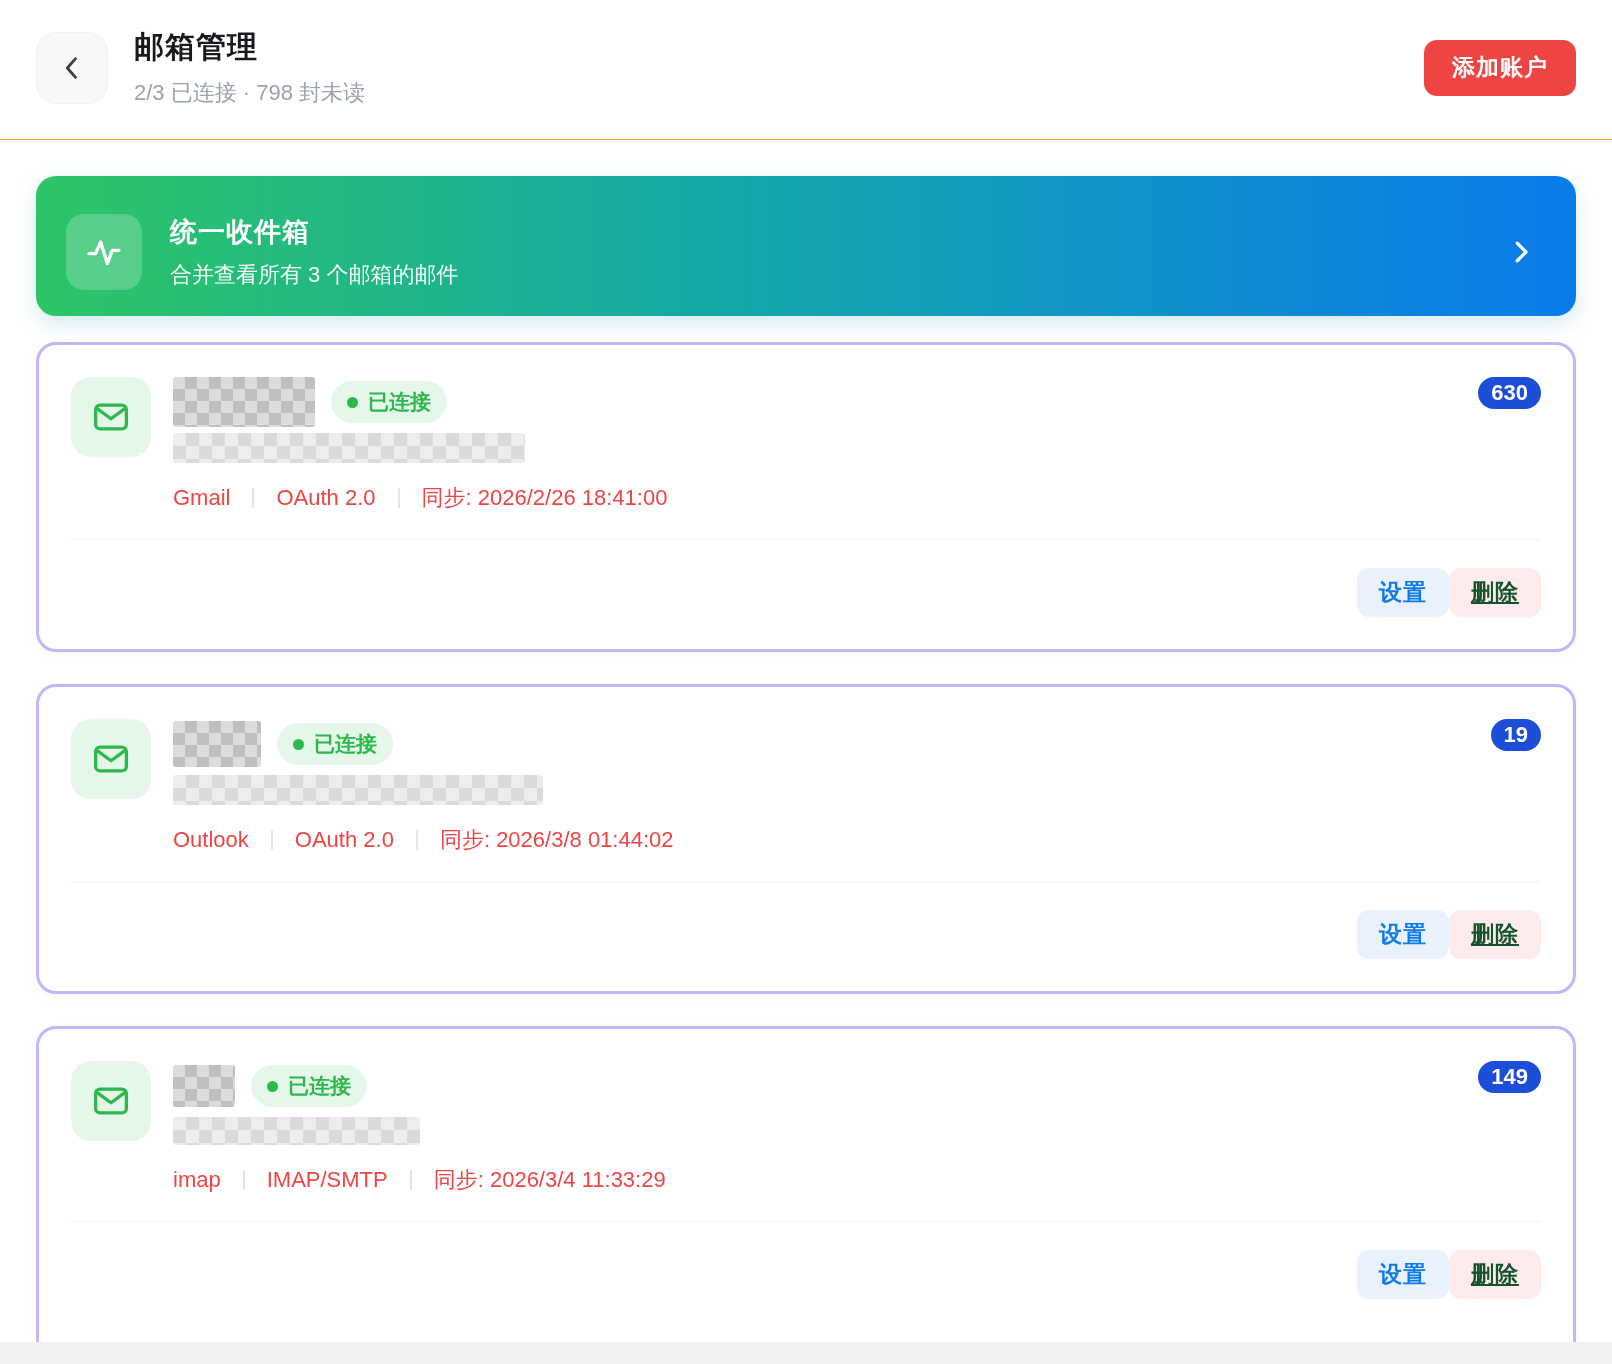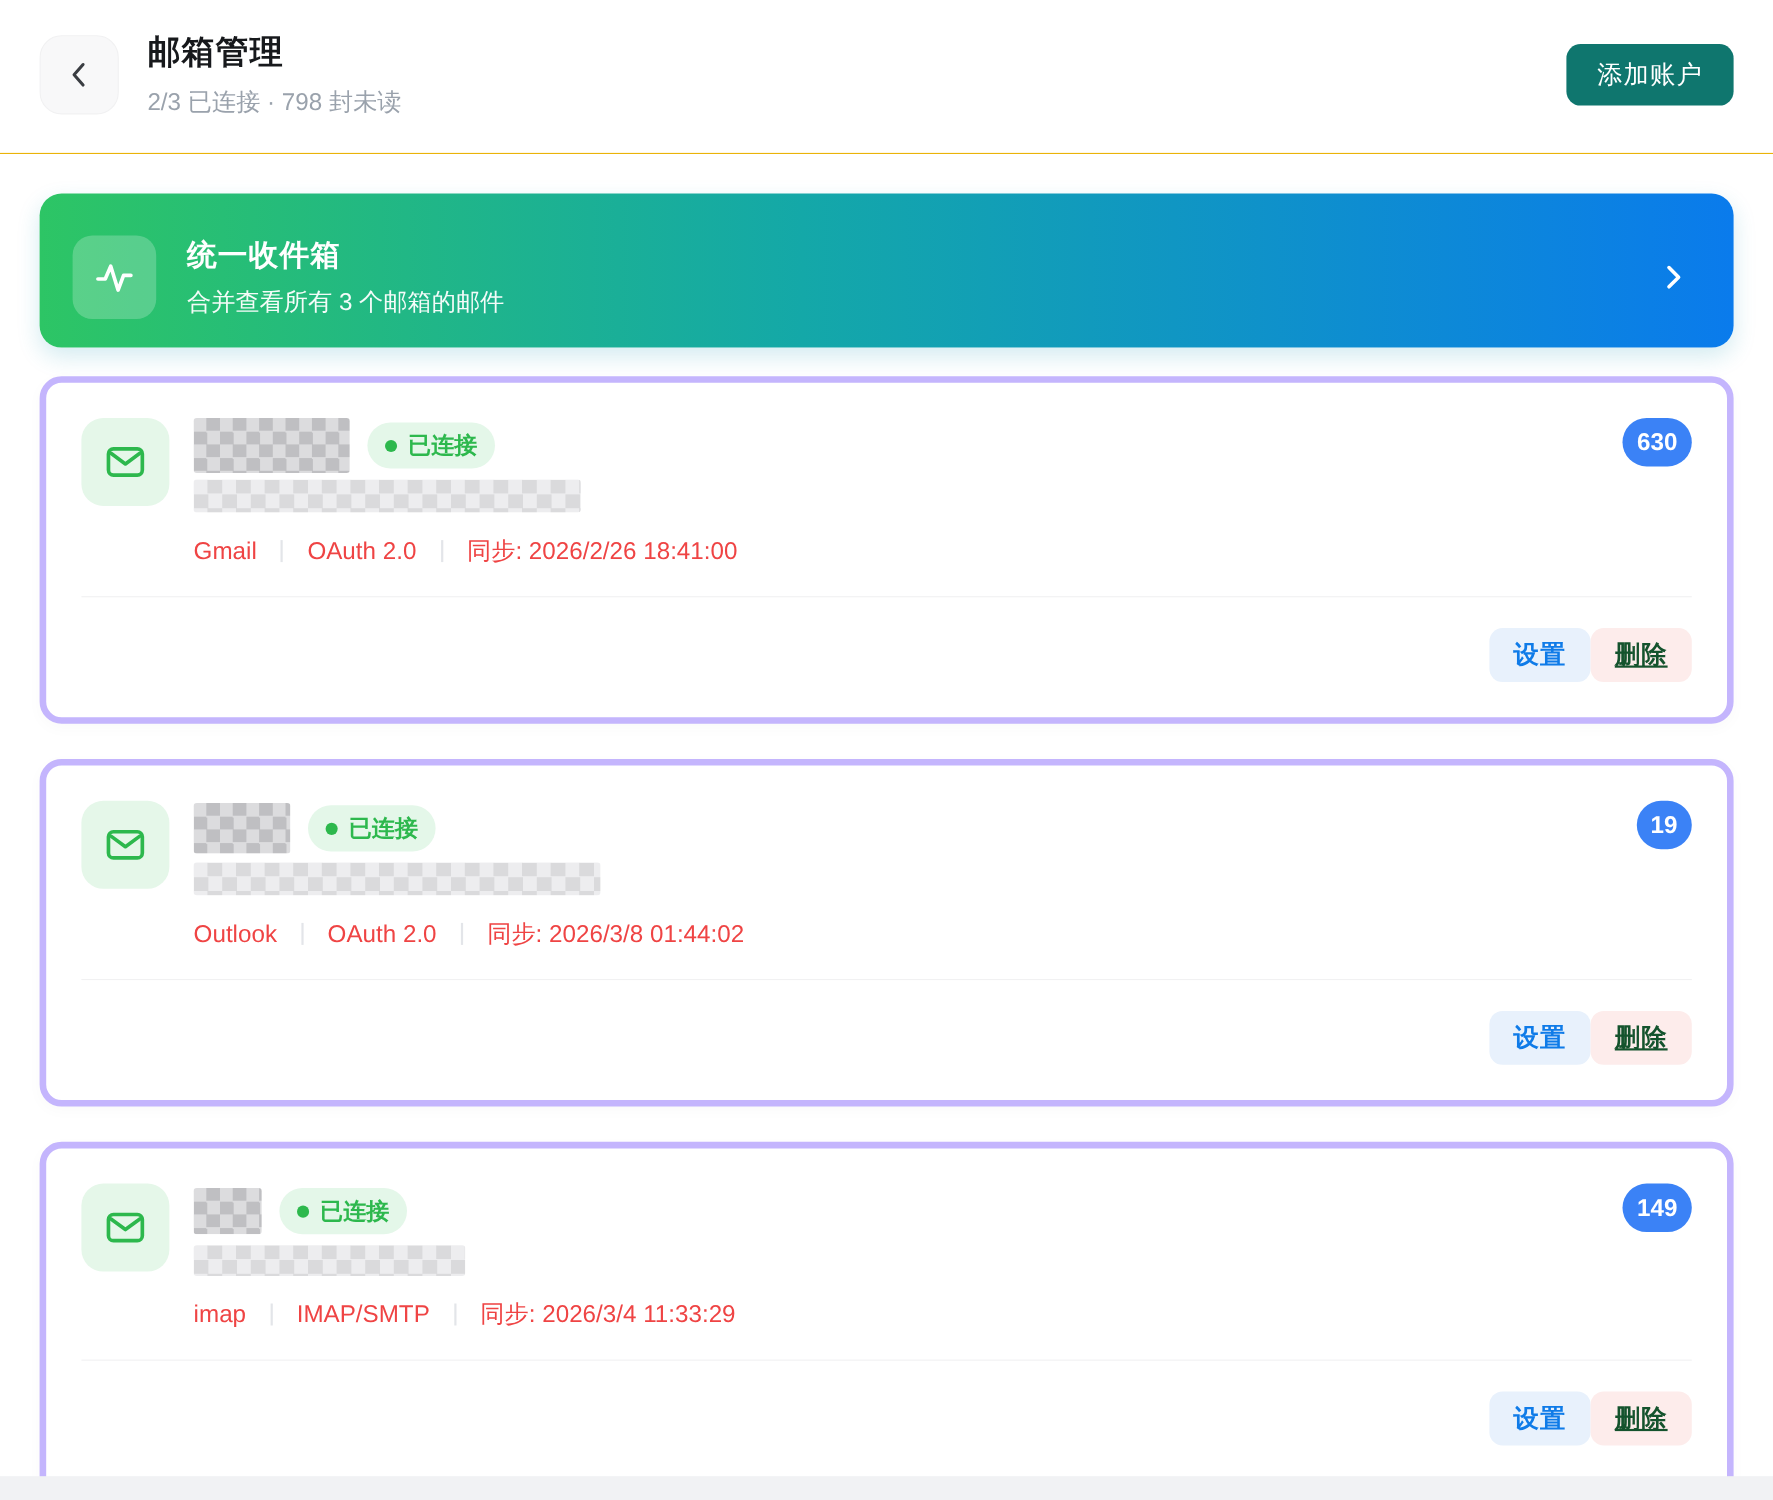--- a/index.html
+++ b/index.html
@@ -7,53 +7,53 @@
     font-family:"Liberation Sans","DejaVu Sans",sans-serif; color:#17191c; overflow:hidden; }
 
   
   .header { display:flex; align-items:center; padding:30px 36px 34px 36px; background:#fff;
     border-bottom:1px solid #eab308; height:140px; }
   .back-btn { width:72px; height:72px; border-radius:20px; background:#f8f8f9; border:1px solid #f1f1f2;
     display:flex; align-items:center; justify-content:center; cursor:pointer; flex:0 0 auto; }
   .head-text { margin-left:26px; flex:1; }
   .page-title { font-size:30px; font-weight:700; letter-spacing:1px; }
   .page-subtitle { font-size:22px; color:#9aa2ac; margin-top:10px; }
-  .add-btn { background:#0f766e; color:#fff; font-size:23px; font-weight:400; border:none;
+  .add-btn { background:#ef4444; color:#fff; font-size:23px; font-weight:700; border:none;
     border-radius:13px; padding:0 28px; height:56px; cursor:pointer; letter-spacing:1px; }
 
   
   .main { padding:36px 36px 0 36px; }
 
   
   .banner { height:140px; border-radius:20px; background:linear-gradient(90deg,#2dc565 0%,#14a8a8 45%,#0a7bec 100%);
     display:flex; align-items:center; padding:12px 40px 0 30px; cursor:pointer;
     box-shadow:0 8px 20px rgba(20,150,180,0.18); }
   .banner-iconbox { width:76px; height:76px; border-radius:18px; background:rgba(255,255,255,0.22);
     display:flex; align-items:center; justify-content:center; flex:0 0 auto; }
   .banner-text { margin-left:28px; flex:1; }
   .banner-title { color:#fff; font-size:27px; font-weight:700; letter-spacing:1px; }
   .banner-subtitle { color:rgba(255,255,255,0.95); font-size:22px; margin-top:10px; }
 
   
-  .card { background:#fff; border:6px solid #c4b5fd; border-radius:20px; padding:32px;
+  .card { background:#fff; border:3px solid #c4b5fd; border-radius:20px; padding:32px;
     margin-top:32px; box-shadow:0 4px 14px rgba(0,0,0,0.025); }
   .card.first { margin-top:26px; }
   .card.tall { padding-bottom:72px; }
   .card-top { display:flex; align-items:flex-start; }
   .mail-iconbox { width:80px; height:80px; border-radius:20px; background:#e5f7e9;
     display:flex; align-items:center; justify-content:center; flex:0 0 auto; }
   .info { margin-left:22px; flex:1; }
   .name-row { display:flex; align-items:center; gap:16px; height:50px; }
   .status-pill { display:inline-flex; align-items:center; gap:10px; background:#e4f7e9; color:#2db84d;
     font-size:21px; font-weight:700; border-radius:999px; padding:7px 16px; }
   .dot { width:11px; height:11px; border-radius:50%; background:#2db84d; }
   .meta { display:flex; align-items:center; font-size:22px; color:#ef4444; margin-top:22px; height:26px; }
   .vsep { width:2px; height:20px; background:#e3e5e9; margin:0 22px; }
-  .unread-badge { margin-left:20px; background:#3b82f6; color:#fff; font-size:22px; font-weight:700;
-    min-width:42px; height:44px; border-radius:999px; display:flex; align-items:center; justify-content:center;
+  .unread-badge { margin-left:20px; background:#1d4ed8; color:#fff; font-size:22px; font-weight:700;
+    min-width:42px; height:32px; border-radius:999px; display:flex; align-items:center; justify-content:center;
     padding:0 13px; flex:0 0 auto; }
   .divider { height:1px; background:#f1f1f2; margin:28px 0 0 0; }
   .actions { display:flex; justify-content:flex-end; margin-top:28px; }
   .btn { font-size:23px; font-weight:600; border:none; border-radius:12px; height:49px; width:92px;
     cursor:pointer; letter-spacing:1px; }
   .btn.settings { background:#e8f1fc; color:#0f7be8; }
   .btn.delete { background:#fdeceb; color:#14532d;text-decoration:underline; }
 
   
   .mosaic { border-radius:3px; filter:blur(0.7px); }

